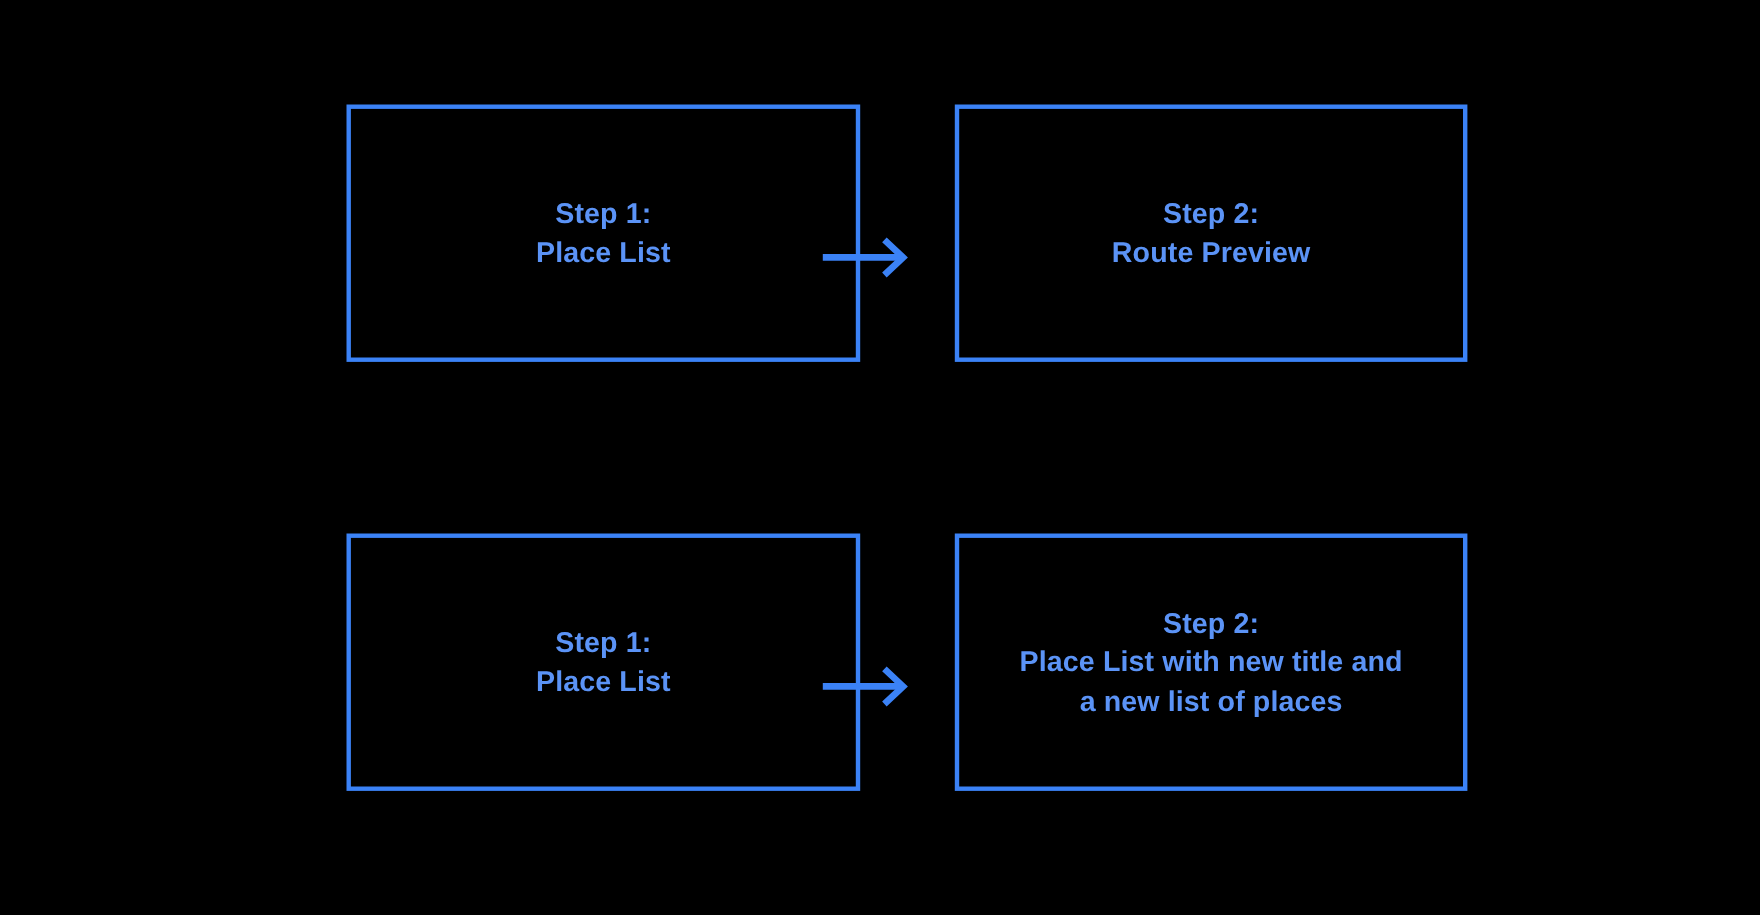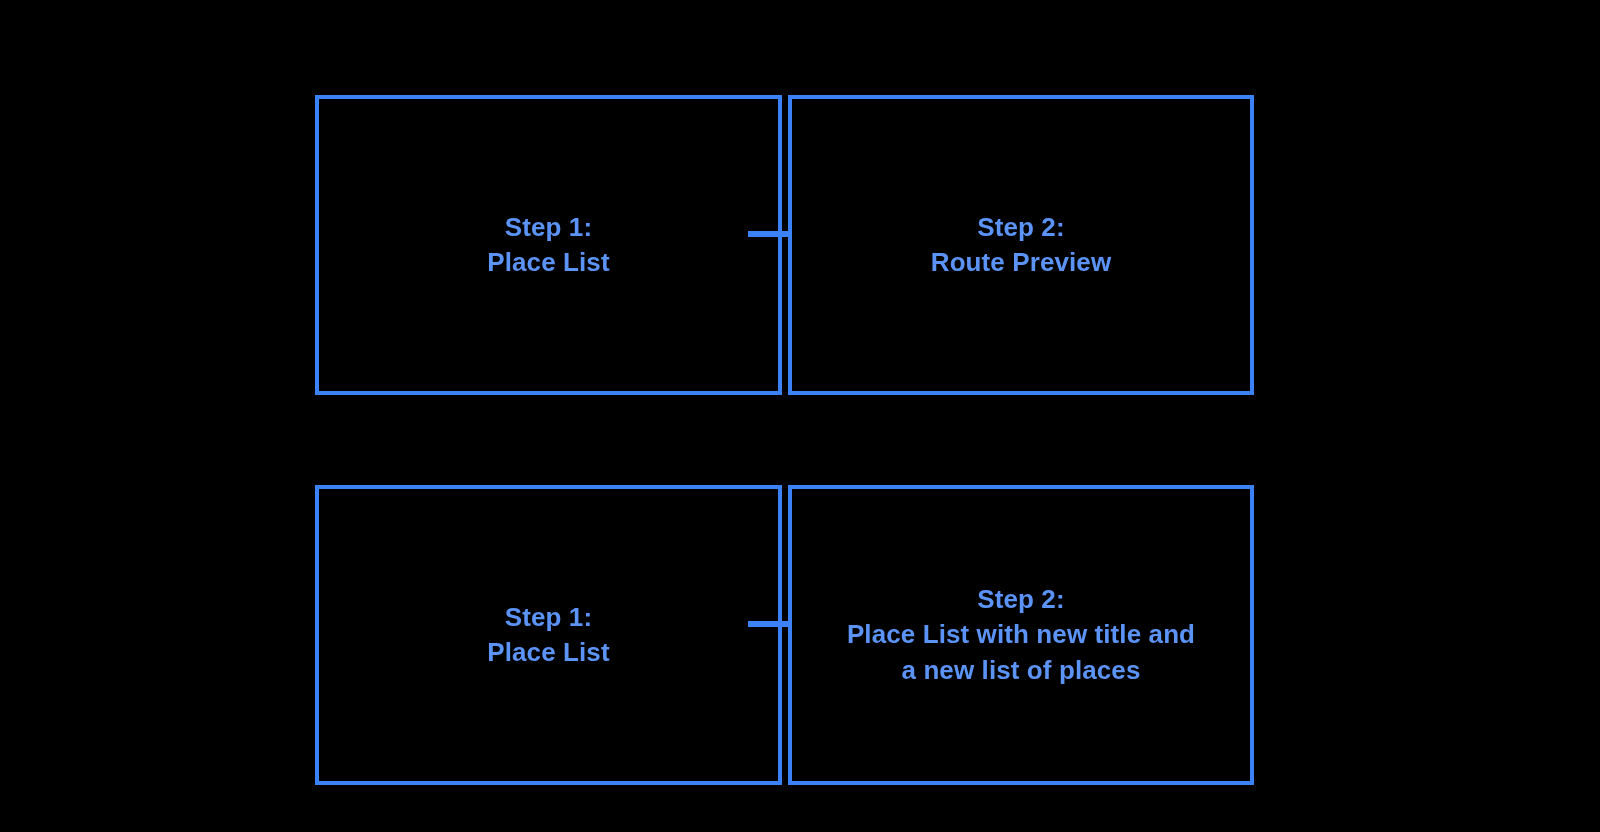--- a/index.html
+++ b/index.html
@@ -20,30 +20,30 @@
     position:absolute;
     left:0;
     width:1600px;
   }
   .flow-row.row-top    { top:95px;  height:278px; }
   .flow-row.row-bottom { top:485px; height:278px; }
 
   .node-box {
     position:absolute;
     top:0;
-    height:300px;
+    height:234px;
     border:4px solid #3B82F6;
     background:#000000;
     display:flex;
     align-items:center;
     justify-content:center;
     text-align:center;
   }
   .node-box.box-left  { left:315px; width:467px; }
-  .node-box.box-right { left:788px; width:466px; }
+  .node-box.box-right { left:868px; width:466px; }
 
   .node-label {
     color:#5B93F6;
     font-family:"Liberation Sans", sans-serif;
     font-weight:bold;
     font-size:26px;
     line-height:1.35;
     letter-spacing:0.1px;
     white-space:pre-line;
     padding:0 14px;

